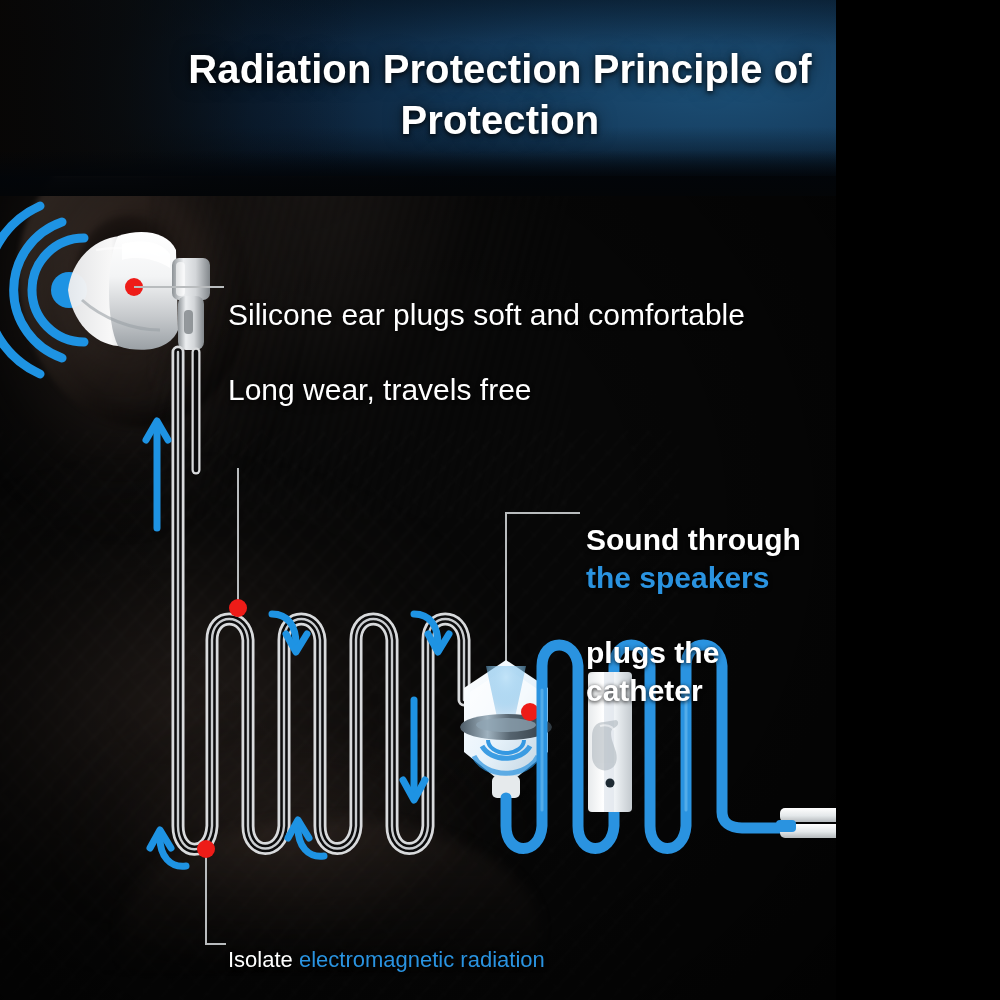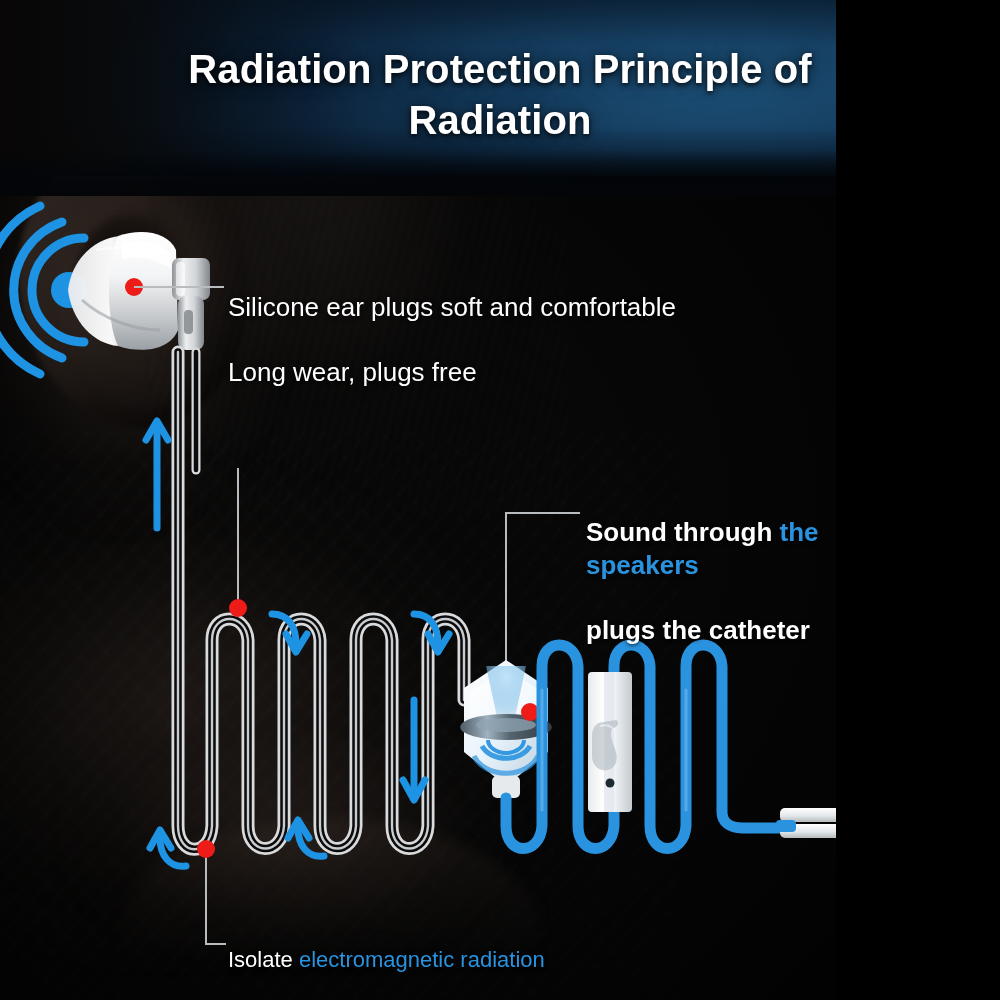--- a/index.html
+++ b/index.html
@@ -93,21 +93,21 @@
     font-size:40px;
     font-weight:700;
     line-height:1.28;
     letter-spacing:.1px;
     text-shadow:0 2px 5px rgba(0,0,0,.85), 0 0 18px rgba(0,0,0,.55);
   }
 
   
   .callout{
     position:absolute;color:#ffffff;
-    font-size:26px;line-height:1.26;font-weight:400;
+    font-size:30px;line-height:1.26;font-weight:400;
     text-shadow:0 1px 4px rgba(0,0,0,.9);
     white-space:pre-line;
   }
   .callout .hl{color:#2a93e0;}
   #c1{left:228px;top:258px;}
   #c2{left:228px;top:398px;}
   #c3{left:586px;top:483px;font-weight:bold;}
   #c4{left:228px;top:918px;font-size:22px;}
 
   
@@ -138,21 +138,21 @@
   <div class="bg-jacket2"></div>
   <div class="bg-shoulder-curve"></div>
   <div class="bg-vig"></div>
 
   <div class="header">
     <div class="header-fadeleft"></div>
     <div class="header-bottomfade"></div>
   </div>
   <div class="title">
     <div>Radiation Protection Principle of</div>
-    <div>Radiation</div>
+    <div>Protection</div>
   </div>
 
   <svg id="art" viewBox="0 0 1000 1000">
     <defs>
       <linearGradient id="budBody" x1="0" y1="0" x2="0" y2="1">
         <stop offset="0%" stop-color="#ffffff"></stop>
         <stop offset="38%" stop-color="#f3f4f5"></stop>
         <stop offset="72%" stop-color="#c6c9cc"></stop>
         <stop offset="100%" stop-color="#9aa0a5"></stop>
       </linearGradient>
@@ -380,21 +380,21 @@
       <ellipse cx="912" cy="780" rx="7" ry="5" fill="#cfd4d8" opacity=".85"></ellipse>
 
       <rect x="858" y="810" width="10" height="20" rx="3" fill="#0a0c0d"></rect>
 
       <path d="M 966 742 L 1006 768 L 1006 776 L 962 750 Z" fill="#ffffff" opacity=".28"></path>
     </g>
   </svg>
 
   <div class="callout" id="c1">
     <div>Silicone ear plugs soft and comfortable</div>
-    <div>Long wear, plugs free</div>
+    <div>Long wear, travels free</div>
   </div>
 
 
   <div class="callout" id="c3">
     <div><span>Sound through </span><span class="hl">the speakers</span></div>
     <div>plugs the catheter</div>
   </div>
 
   <div class="callout" id="c4">
     <span>Isolate </span><span class="hl">electromagnetic radiation</span>

